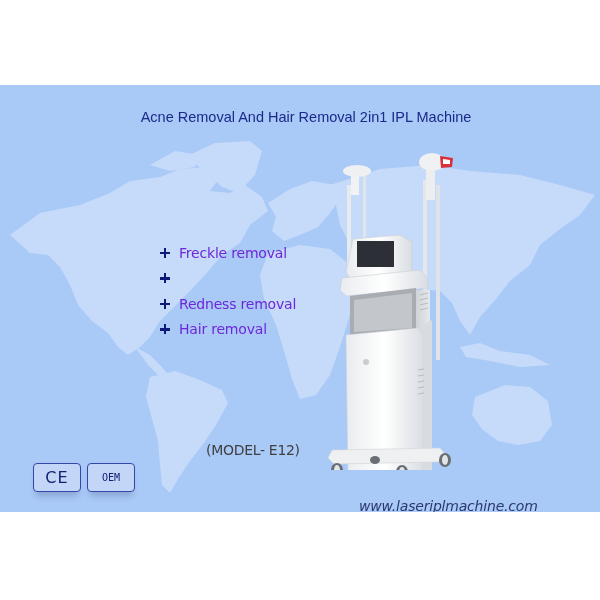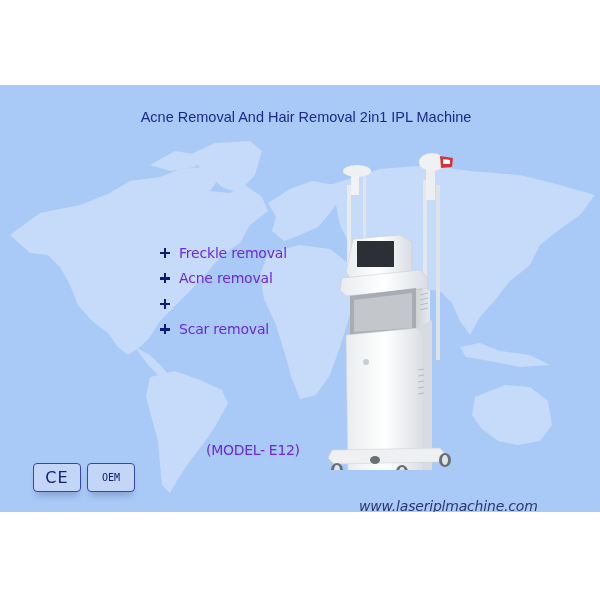--- a/index.html
+++ b/index.html
@@ -6,21 +6,21 @@
   body { width:600px; height:600px; position:relative; overflow:hidden; font-family:"DejaVu Sans", sans-serif; }
   .banner { position:absolute; left:0; top:85px; width:600px; height:427px; background:#a9c9f7; overflow:hidden; }
   .map { position:absolute; left:0; top:0; width:600px; height:427px; }
   .title { position:absolute; left:6px; top:24px; width:600px; text-align:center; font-family:"Liberation Sans", sans-serif; font-size:14.5px; color:#1b2a8a; }
   .features { position:absolute; left:160px; top:155px; list-style:none; margin:0; padding:0; }
   .features li { display:flex; align-items:center; height:25.5px; font-family:"DejaVu Sans", sans-serif; font-size:14px; color:#6d28d9; letter-spacing:-0.2px; }
   .plus { display:inline-block; width:10px; height:10px; position:relative; margin-right:9px; }
   .plus:before, .plus:after { content:""; position:absolute; background:#0d1a7a; }
   .plus:before { left:0; top:4px; width:10px; height:2.6px; }
   .plus:after { left:3.7px; top:0; width:2.6px; height:10px; }
-  .model { position:absolute; left:206px; top:357px; font-family:"DejaVu Sans", sans-serif; font-size:14px; color:#6d28d9; letter-spacing:-0.3px; }
+  .model { position:absolute; left:206px; top:357px; font-family:"DejaVu Sans", sans-serif; font-size:14px; color:#404040; letter-spacing:-0.3px; }
   .badges { position:absolute; left:33px; top:378px; display:flex; gap:6px; }
   .badge { width:46px; height:27px; border:1.5px solid #3545a8; border-radius:4px; background:#c4d6f7; display:flex; align-items:center; justify-content:center; font-family:"DejaVu Sans Mono", monospace; font-weight:normal; font-size:10px; color:#15206e; box-shadow:0 7px 6px -3px rgba(80,100,140,0.35); }
   .badge.ce { font-weight:normal; font-family:"DejaVu Sans", sans-serif; font-size:16px; letter-spacing:1px; }
   .url { position:absolute; left:359px; top:403px; font-family:"DejaVu Sans", sans-serif; font-style:italic; font-size:14px; color:#2b3770; letter-spacing:-0.2px;margin-top:10px; }
   .machine { position:absolute; left:320px; top:65px; width:150px; height:320px; }
 </style>
 </head>
 <body>
 
 <div class="banner">
@@ -52,28 +52,28 @@
 
   <div class="title">Acne Removal And Hair Removal 2in1 IPL Machine</div>
 
   <ul class="features">
     <li>
         <span class="plus"></span>
         <span>Freckle removal</span>
       </li>
     <li>
         <span class="plus"></span>
-        <span>Acne removal</span>
       </li>
     <li>
         <span class="plus"></span>
+        <span>Redness removal</span>
       </li>
     <li>
         <span class="plus"></span>
-        <span>Scar removal</span>
+        <span>Hair removal</span>
       </li>
   </ul>
 
   <svg class="machine" viewBox="0 0 150 320">
     <defs>
       <linearGradient id="body" x1="0" x2="1" y1="0" y2="0">
         <stop offset="0" stop-color="#e9ecef"></stop>
         <stop offset="0.5" stop-color="#ffffff"></stop>
         <stop offset="1" stop-color="#d9dde2"></stop>
       </linearGradient>

